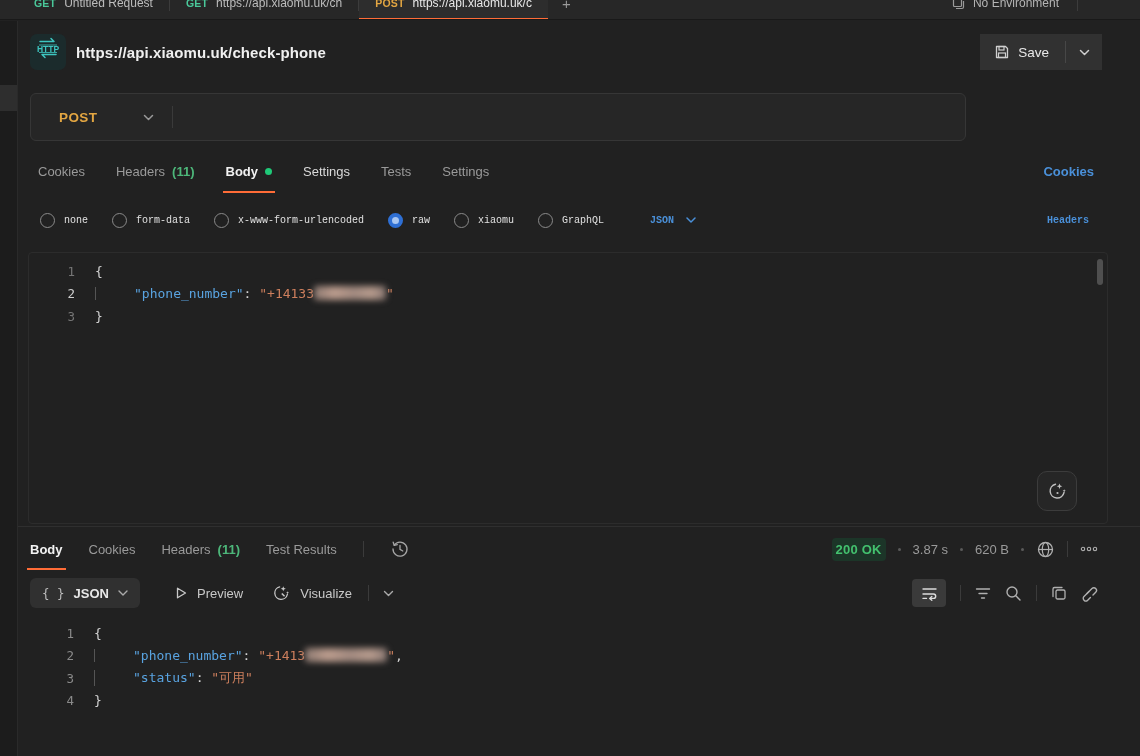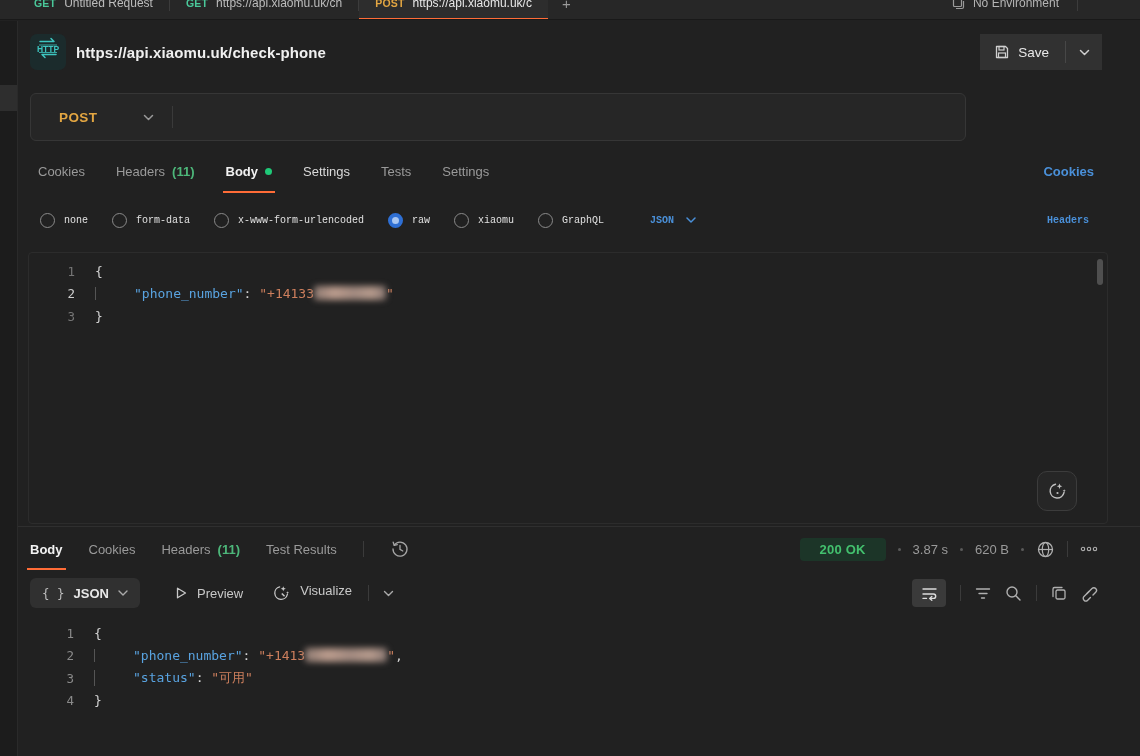--- a/index.html
+++ b/index.html
@@ -110,31 +110,31 @@
 
   
   .resp-header{ position:absolute; left:18px; right:0; top:527px; height:44px; display:flex;
     align-items:center; gap:26px; padding-left:12px; font-size:13px; color:#9a9a9a; }
   .resp-header .rtab{ height:44px; }
   .resp-header .rtab.active::after{ bottom:1px; }
   .icon-sep{ width:1px; height:16px; background:#3b3b3b; }
   .iconbtn{ display:flex; align-items:center; justify-content:center; cursor:pointer; }
   .resp-meta{ position:absolute; right:42px; top:0; height:44px; display:flex; align-items:center; gap:12px; }
   .status-pill{ background:#1c3528; color:#43c06e; font-size:13px; font-weight:600;
-    padding:4px 20px; border-radius:4px; letter-spacing:.2px; cursor:pointer; }
+    padding:4px 4px; border-radius:4px; letter-spacing:.2px; cursor:pointer; }
   .meta-dot{ width:3px; height:3px; border-radius:50%; background:#5a5a5a; }
   .meta-txt{ color:#9a9a9a; font-size:13px; cursor:pointer; }
 
   
   .resp-controls{ position:absolute; left:18px; right:0; top:571px; height:44px; display:flex; align-items:center; padding-left:12px; }
   .json-pill{ height:30px; background:#303030; border-radius:6px; display:flex; align-items:center;
     gap:9px; padding:0 12px; cursor:pointer; }
   .json-pill .br{ font-family:"DejaVu Sans Mono", monospace; color:#bdbdbd; font-size:12.5px; }
   .json-pill .fmt{ color:#e8e8e8; font-size:13px; font-weight:600; }
-  .ctrl-item{ display:flex; gap:9px; color:#c9c9c9; font-size:13px; cursor:pointer; }
+  .ctrl-item{ display:flex; align-items:center; gap:9px; color:#c9c9c9; font-size:13px; cursor:pointer; }
   .resp-controls .gap1{ margin-left:34px; }
   .resp-controls .gap2{ margin-left:28px; }
   .resp-right{ position:absolute; right:42px; display:flex; align-items:center; gap:14px; }
   .wrap-btn{ width:34px; height:28px; background:#3a3a3a; border-radius:4px; display:flex; align-items:center; justify-content:center; cursor:pointer; }
 
   svg{ display:block; }
 </style>
 </head>
 <body>
 

